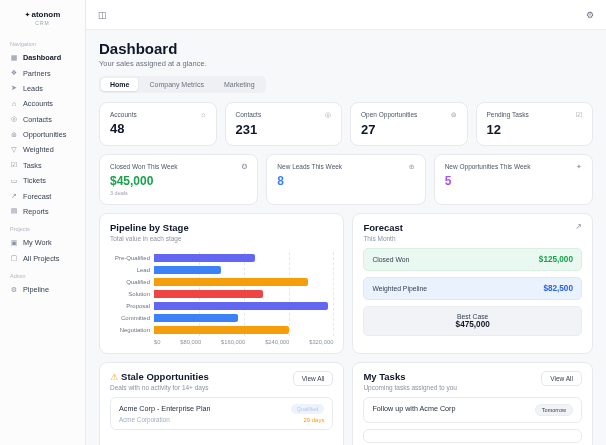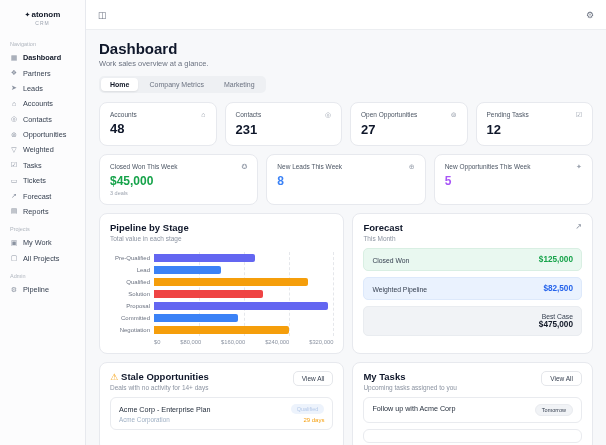--- a/index.html
+++ b/index.html
@@ -50,25 +50,25 @@
   .chart { display:flex; margin-top:10px; }
   .ylabels { width:44px; display:flex; flex-direction:column; }
   .ylabel { height:12px; display:flex; align-items:center; justify-content:flex-end; padding-right:4px; font-size:6px; color:#6b7280; }
   .plot { position:relative; flex:1; }
   .gridline { position:absolute; top:0; bottom:0; border-left:1px dashed #e5e7eb; }
   .bar-row { height:12px; display:flex; align-items:center; position:relative; }
   .bar { height:8px; border-radius:0 2px 2px 0; }
   .ticks { display:flex; justify-content:space-between; margin-left:44px; margin-top:3px; }
   .tick { font-size:5.8px; color:#8b93a1; }
   
-  .f-row { display:flex; justify-content:space-between; align-items:flex-end; border-radius:5px; padding:6px 8px; margin-top:6px; border:1px solid transparent; }
+  .f-row { display:flex; justify-content:space-between; align-items:center; border-radius:5px; padding:6px 8px; margin-top:6px; border:1px solid transparent; }
   .f-label { font-size:6.8px; color:#374151; }
   .f-value { font-size:8.2px; font-weight:bold; }
   
-  .item { display:flex; justify-content:space-between; align-items:flex-end; border:1px solid #e9ebef; border-radius:6px; padding:6px 8px; margin-top:6px; background:#fff; }
+  .item { display:flex; justify-content:space-between; align-items:center; border:1px solid #e9ebef; border-radius:6px; padding:6px 8px; margin-top:6px; background:#fff; }
   .it-title { font-size:7.2px; color:#1f2937; }
   .it-company { font-size:6.3px; color:#9fb0c4; margin-top:2.5px; }
   .badge { display:inline-block; font-size:5.5px; padding:2px 6px; border-radius:7px; white-space:nowrap; }
   .it-days { font-size:6px; color:#f59e0b; margin-top:3px; text-align:right; }
   .it-right { display:flex; flex-direction:column; align-items:flex-end; }
   .warn { color:#f59e0b; font-size:9px; margin-right:3px; }
   .trend-icon { font-size:8px; color:#8b93a1; }
 </style>
 </head>
 <body>
@@ -144,21 +144,21 @@
 </aside>
 
 <div class="right">
   <div class="topbar">
     <button class="tb-icon">◫</button>
     <button class="tb-icon">⚙</button>
   </div>
 
   <div class="main">
     <div class="page-title">Dashboard</div>
-    <div class="page-sub">Work sales overview at a glance.</div>
+    <div class="page-sub">Your sales assigned at a glance.</div>
 
     <div class="tabs" id="tabs">
         <button class="tab active">Home</button>
         <button class="tab">Company Metrics</button>
         <button class="tab">Marketing</button>
       </div>
 
     <div class="grid4" id="stat-cards">
         <div class="card">
           <div class="stat-top">

